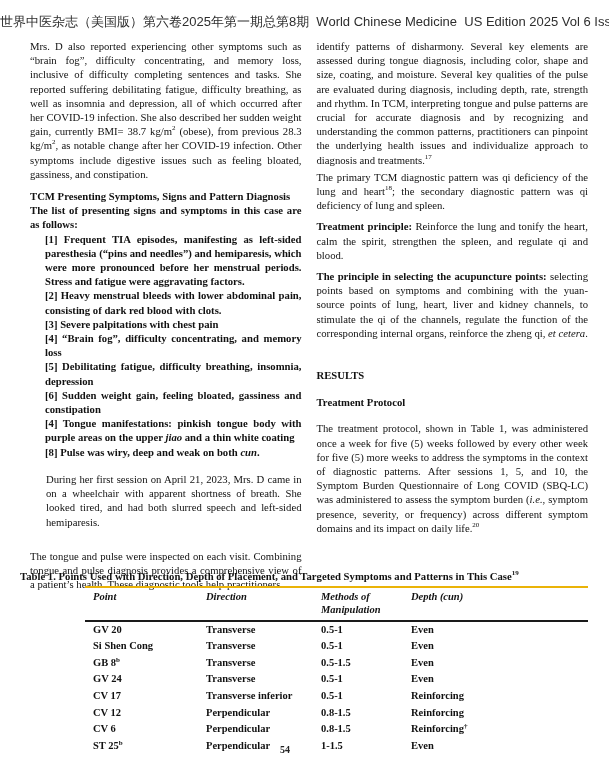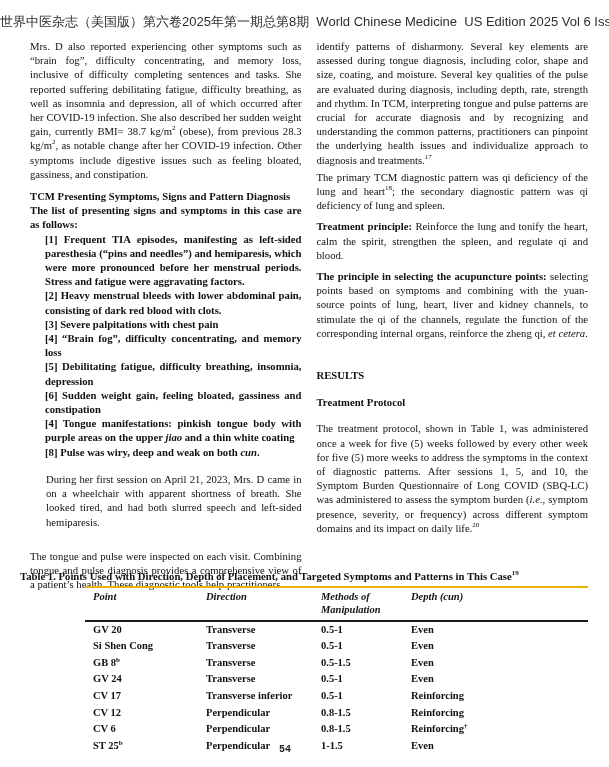--- a/index.html
+++ b/index.html
@@ -66,21 +66,21 @@
     padding:3px 0 3px 0;
   }
   .thead .cell{
     line-height:12.8px;
     white-space:normal;
   }
   .thead .cell .inner{max-width:95px;display:block;}
   .page-number{
     position:absolute;top:744px;left:255px;width:60px;
     text-align:center;
-    font-family:Liberation Mono, monospace;
+    font-family:Liberation Serif, serif;
     font-weight:bold;font-size:10px;color:#222;
   }
 </style>
 </head>
 <body>
 
 <div class="page">
 
   <div class="page-header">世界中医杂志（美国版）第六卷2025年第一期总第8期  World Chinese Medicine  US Edition 2025 Vol 6 Issue 1    total 8</div>
 

